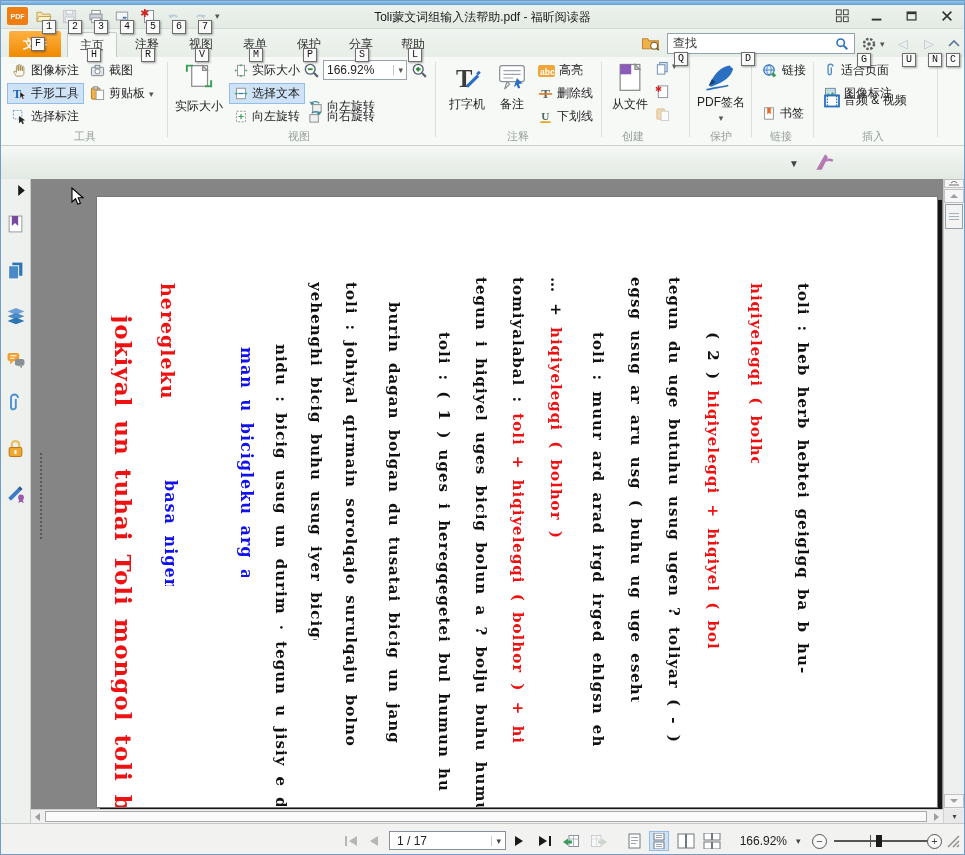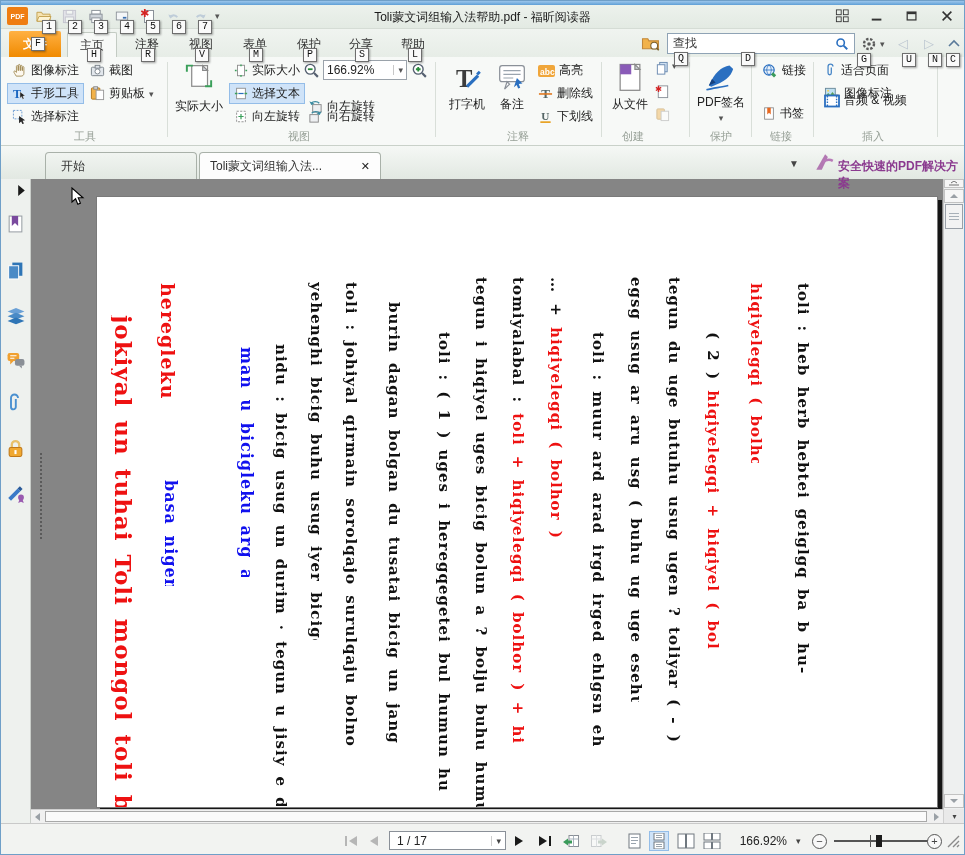--- a/index.html
+++ b/index.html
@@ -454,33 +454,27 @@
           <rect x="1" y="1.5" width="14" height="11" fill="#fff" stroke="#2a6fc0" stroke-width="1.8"></rect>
           <path d="M3.4 2v10M12.6 2v10" stroke="#2a6fc0" stroke-width="1.4" stroke-dasharray="1.5 1.3"></path>
         </svg>
       <span>音频 &amp; 视频</span>
     </div>
     <div class="glabel" style="left:832px;">插入</div>
     <div class="gdiv" style="left:936px;"></div>
   </div>
 
   <div class="doctabs">
-    <div class="dtab" style="left:44px;width:152px;text-align:left;">开始</div>
-    <div class="dtab active" style="left:198px;width:182px;display:flex;align-items:center;justify-content:space-between;padding:0 10px;">
-      <span>Toli蒙文词组输入法...</span>
-      <span style="font-size:11px;color:#222;">✕</span>
-    </div>
     <span class="abs" style="left:788px;top:12px;font-size:10px;color:#444;">▼</span>
     <span class="abs" style="left:812px;top:5px;">
       <svg width="22" height="22" viewBox="0 0 20 20">
           <path d="M3 17L11 3l2.5 2.5L8 17z" fill="#a45aa4" opacity=".8"></path>
           <path d="M9 10c3.5-2.5 6.5-2.5 9-1" stroke="#b87ab8" stroke-width="2.2" fill="none"></path>
         </svg>
     </span>
-    <span class="promo" style="left:837px;">安全快速的PDF解决方案</span>
   </div>
 
   <div class="sidebar">
     <span class="abs" style="left:16px;top:6px;">
       <svg width="9" height="11" viewBox="0 0 8 10">
           <path d="M1 0l6 5-6 5z" fill="#1a1a1a"></path>
         </svg>
     </span>
     <span class="sbicon" style="top:36px;">
       <svg width="19" height="19" viewBox="0 0 18 18">

